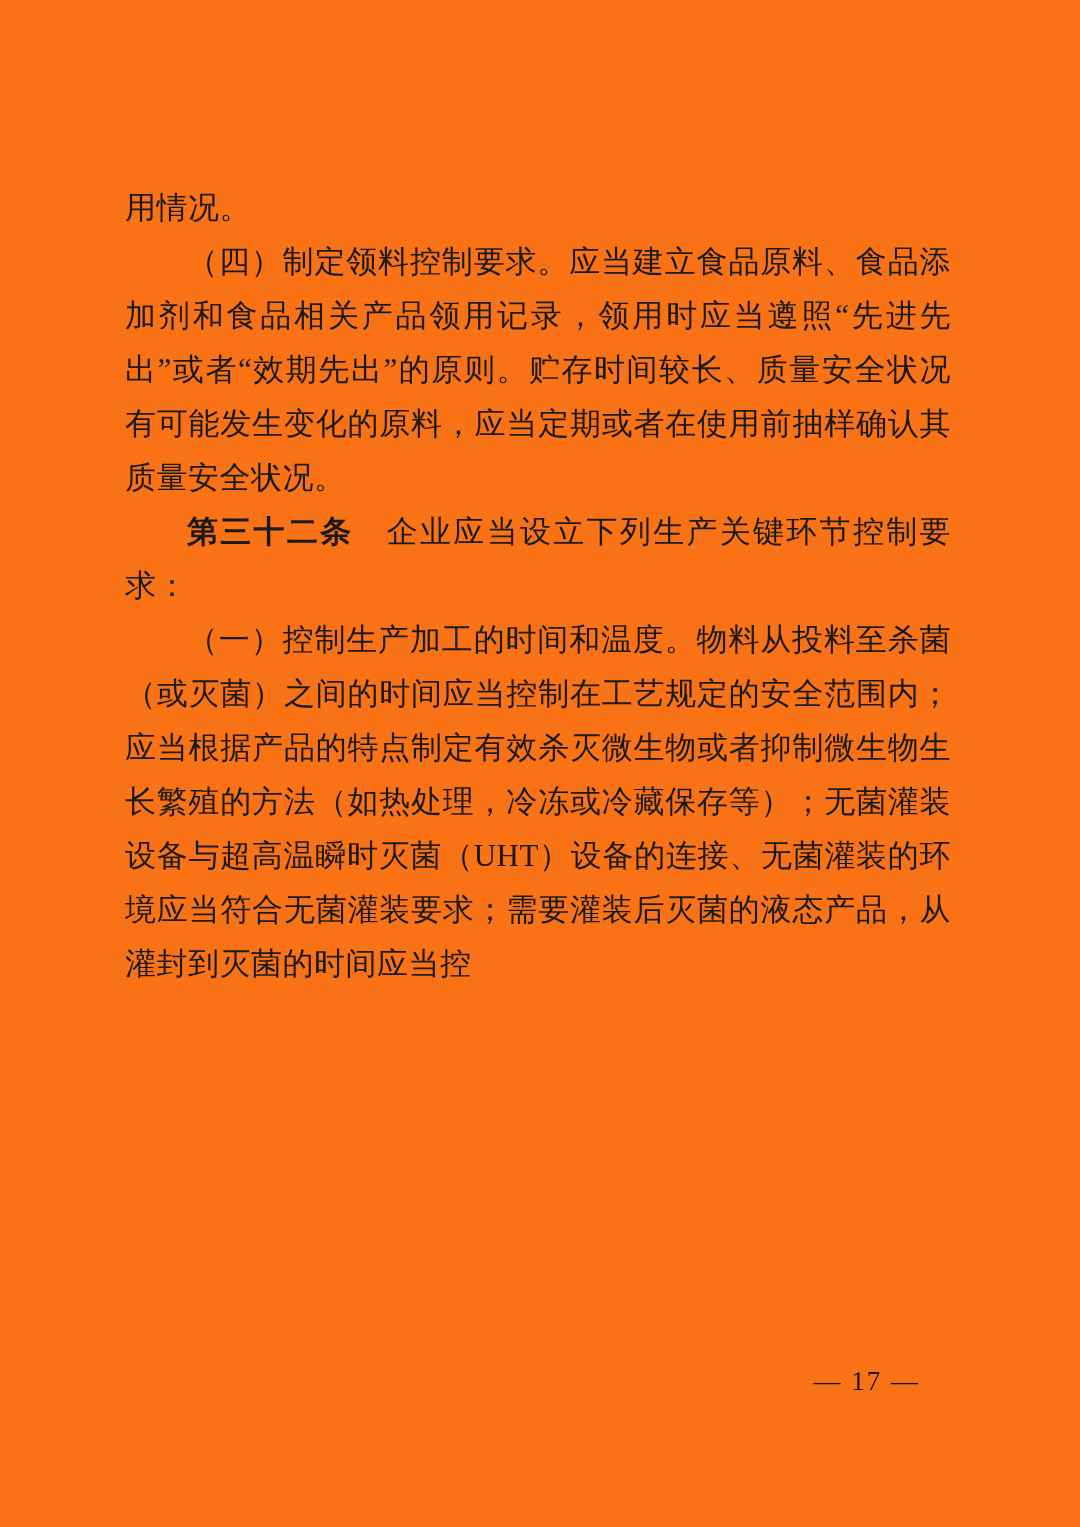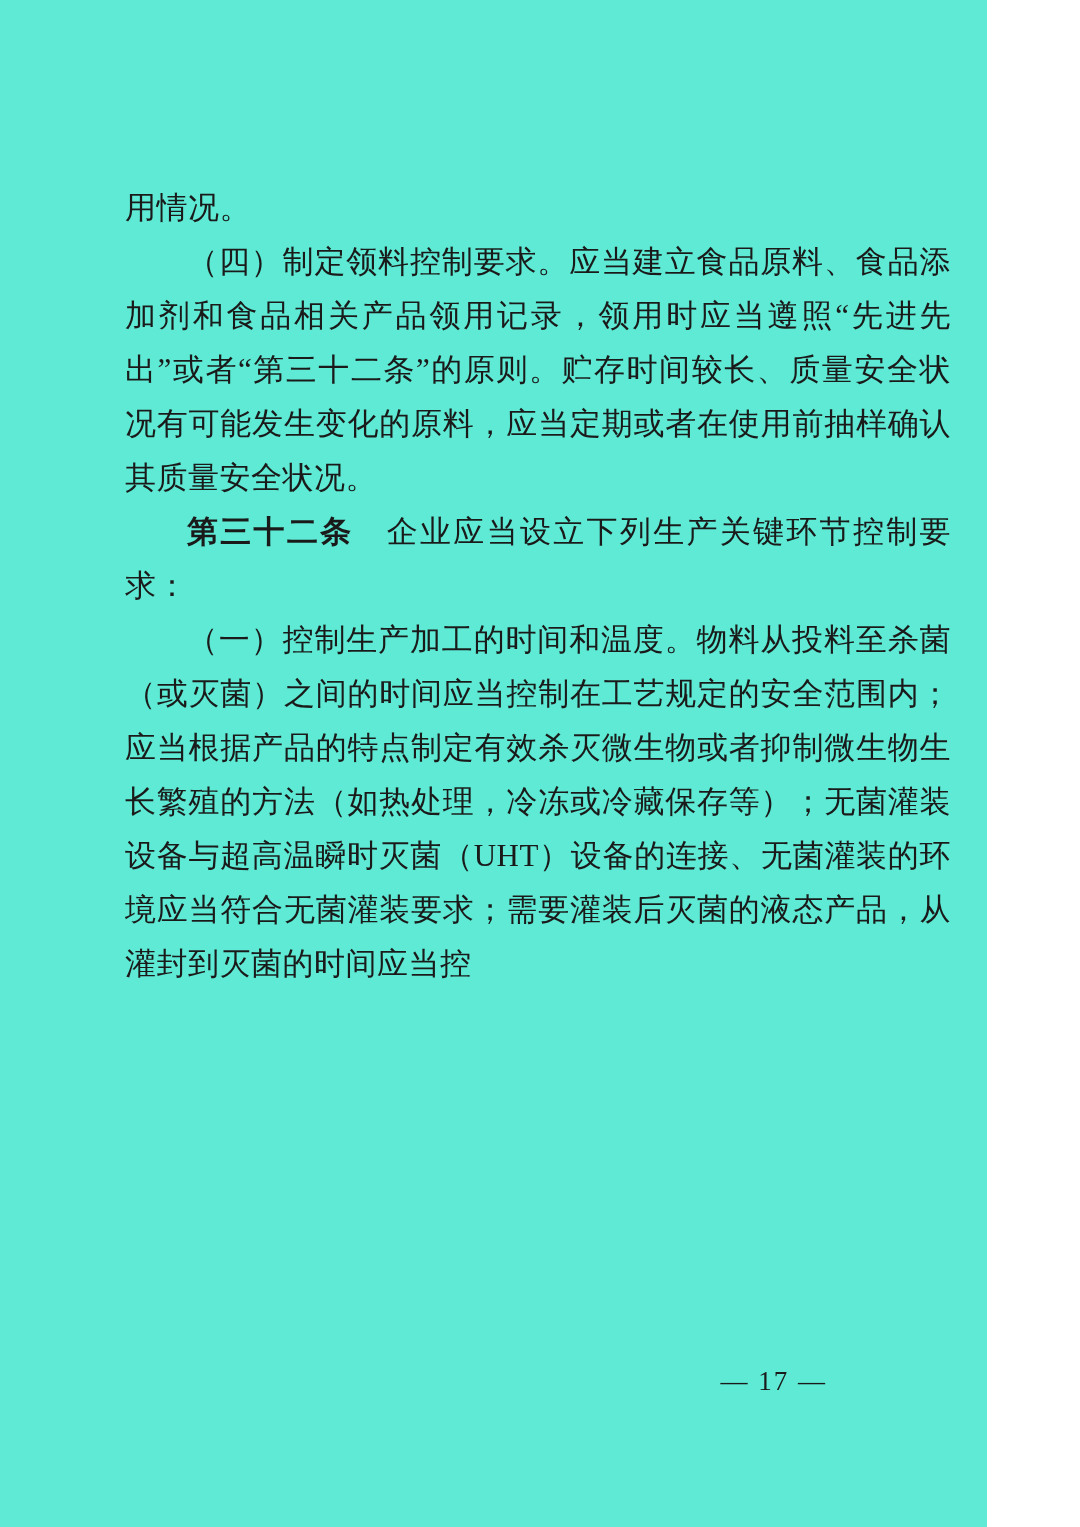--- a/index.html
+++ b/index.html
@@ -2,23 +2,23 @@
 <html><head>
 <meta charset="utf-8">
 <style>
   html, body {
     margin: 0;
     padding: 0;
     background: #ffffff;
   }
   .page {
     position: relative;
-    width: 987px;
+    width: 1080px;
     height: 1527px;
-    background: #5eead4;
+    background: #f97316;
     overflow: hidden;
     font-family: "Liberation Serif", "DejaVu Serif", serif;
     color: #1a1a1a;
   }
   .text-block {
     position: absolute;
     left: 125px;
     top: 181px;
     width: 826px;
     font-size: 31px;
@@ -52,21 +52,21 @@
 <body>
 
 <div class="page">
   <div class="text-block">
 
     <p class="para no-indent">
       <span>用情况。</span>
     </p>
 
     <p class="para">
-      <span>（四）制定领料控制要求。应当建立食品原料、食品添加剂和食品相关产品领用记录，领用时应当遵照“先进先出”或者“第三十二条”的原则。贮存时间较长、质量安全状况有可能发生变化的原料，应当定期或者在使用前抽样确认其质量安全状况。</span>
+      <span>（四）制定领料控制要求。应当建立食品原料、食品添加剂和食品相关产品领用记录，领用时应当遵照“先进先出”或者“效期先出”的原则。贮存时间较长、质量安全状况有可能发生变化的原料，应当定期或者在使用前抽样确认其质量安全状况。</span>
     </p>
 
 
 
     <p class="para">
       <span class="article-no">第三十二条</span><span>　企业应当设立下列生产关键环节控制要求：</span>
     </p>
 
     <p class="para">
       <span>（一）控制生产加工的时间和温度。物料从投料至杀菌（或灭菌）之间的时间应当控制在工艺规定的安全范围内；应当根据产品的特点制定有效杀灭微生物或者抑制微生物生长繁殖的方法（如热处理，冷冻或冷藏保存等）；无菌灌装设备与超高温瞬时灭菌（UHT）设备的连接、无菌灌装的环境应当符合无菌灌装要求；需要灌装后灭菌的液态产品，从灌封到灭菌的时间应当控</span>

